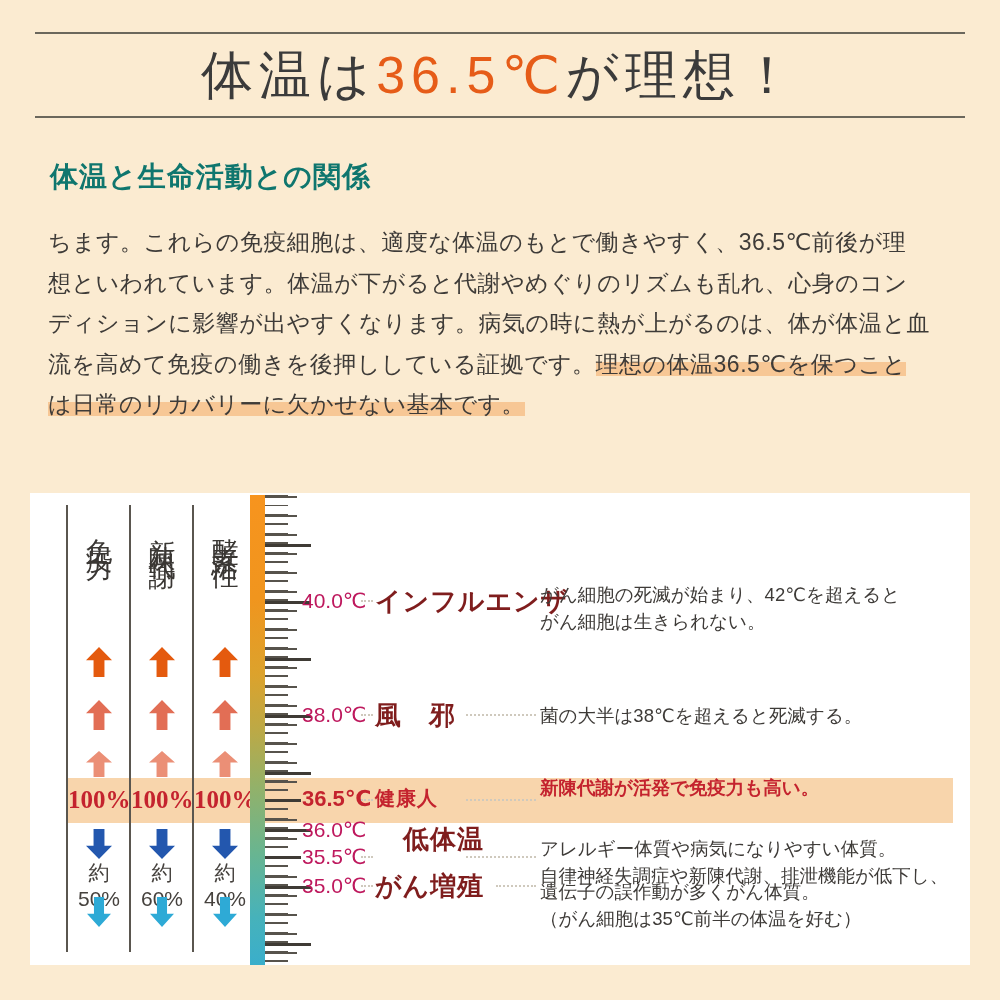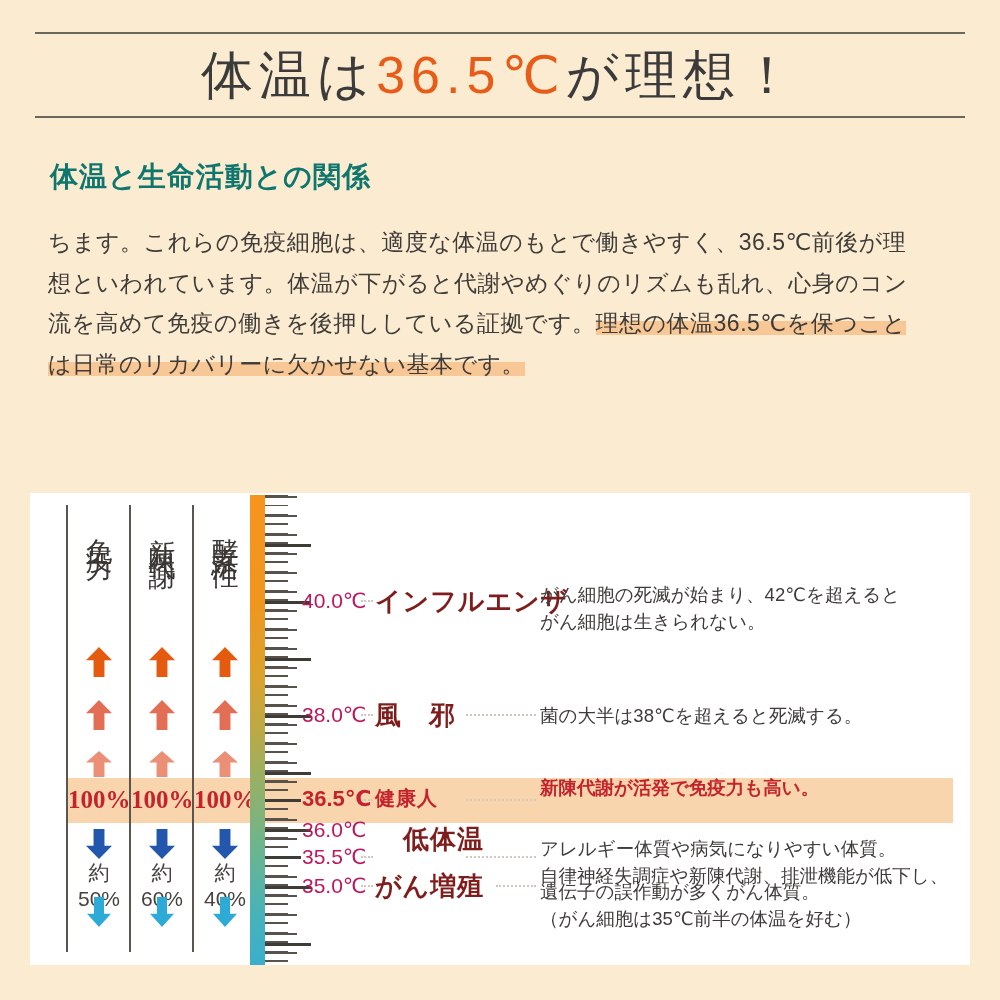--- a/index.html
+++ b/index.html
@@ -99,20 +99,21 @@
 <div class="page">
 
   <div class="rule rule-top"></div>
   <h1 class="title"><span>体温は</span><span class="accent">36.5℃</span><span>が理想！</span></h1>
   <div class="rule rule-bottom"></div>
 
   <h2 class="intro-heading">体温と生命活動との関係</h2>
   <div class="paragraph">
     <div class="pline"><span>ちます。これらの免疫細胞は、適度な体温のもとで働きやすく、36.5℃前後が理</span><span class="hl"></span></div>
     <div class="pline"><span>想といわれています。体温が下がると代謝やめぐりのリズムも乱れ、心身のコン</span><span class="hl"></span></div>
+    <div class="pline"><span>ディションに影響が出やすくなります。病気の時に熱が上がるのは、体が体温と血</span><span class="hl"></span></div>
     <div class="pline"><span>流を高めて免疫の働きを後押ししている証拠です。</span><span class="hl">理想の体温36.5℃を保つこと</span></div>
     <div class="pline"><span></span><span class="hl">は日常のリカバリーに欠かせない基本です。</span></div>
   </div>
 
   <div class="panel">
 
     <div class="band"></div>
 
     <div class="col-line" style="left:36px;"></div>
     <div class="col-line" style="left:99px;"></div>

